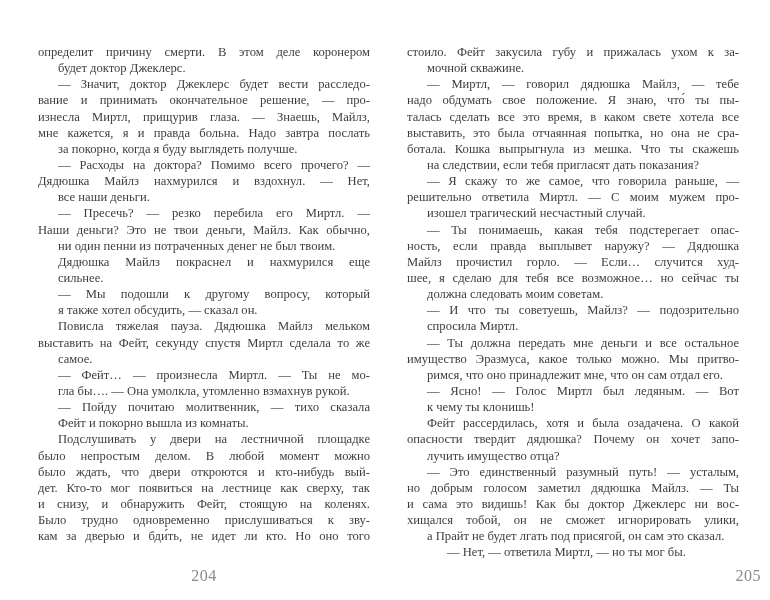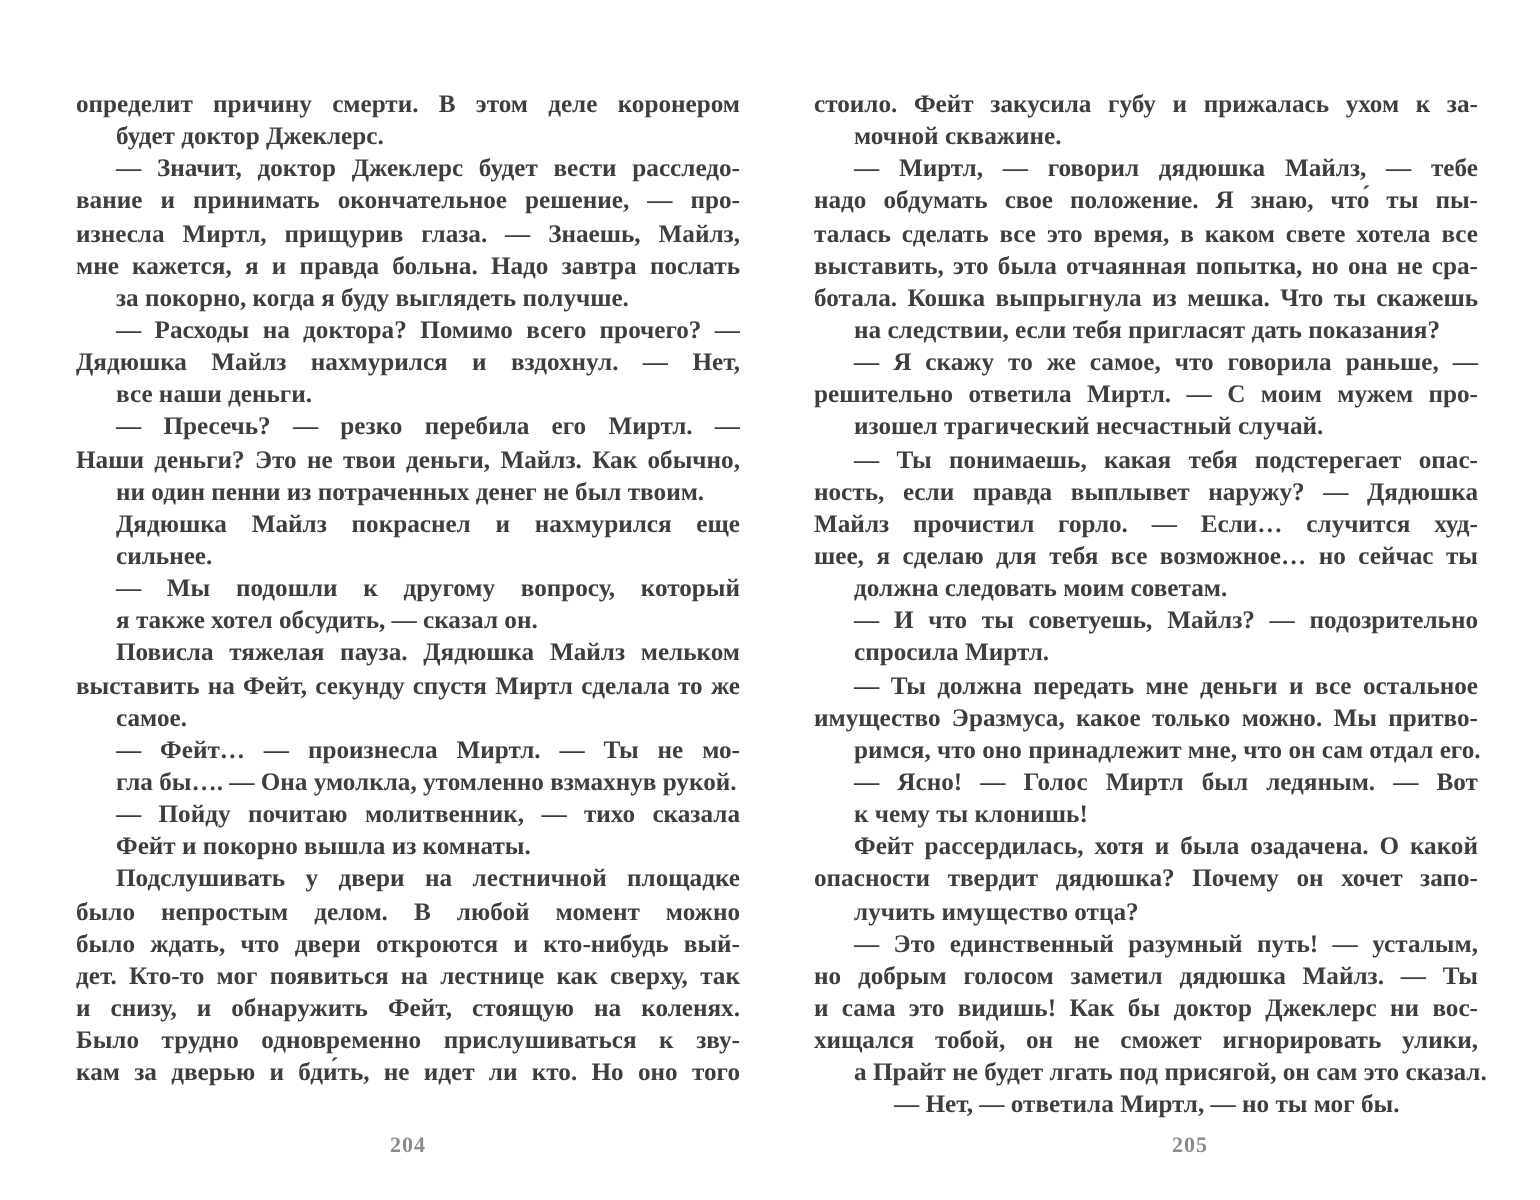--- a/index.html
+++ b/index.html
@@ -8,21 +8,20 @@
     padding: 0;
     background: #ffffff;
   }
   .spread {
     position: relative;
     width: 770px;
     height: 600px;
     background: #ffffff;
     overflow: hidden;
     font-family: "Liberation Serif", "DejaVu Serif", serif;
-    font-weight: bold;
   }
   .page-text {
     position: absolute;
     top: 44px;
     width: 332px;
     color: #403e3a;
     font-size: 12.6px;
     line-height: 16.15px;
   }
   .page-text.left  { left: 38px; }
@@ -38,26 +37,26 @@
     margin-left: 20px;
   }
   .line.indent {
     text-indent: 20px;
   }
   .page-num {
     position: absolute;
     top: 567px;
     width: 332px;
     text-align: center;
-    font-size: 11px;
+    font-size: 16px;
     letter-spacing: 0.5px;
     color: #8b8b88;
   }
   .page-num.left  { left: 38px; }
-  .page-num.right { left: 429px; }
+  .page-num.right { left: 429px; text-align: right; }
 </style>
 </head>
 <body>
 
 <div class="spread">
 
   <div class="page-text left">
       <div class="line">определит причину смерти. В этом деле коронером</div>
       <div class="line end">будет доктор Джеклерс.</div>
       <div class="line indent">— Значит, доктор Джеклерс будет вести расследо-</div>

